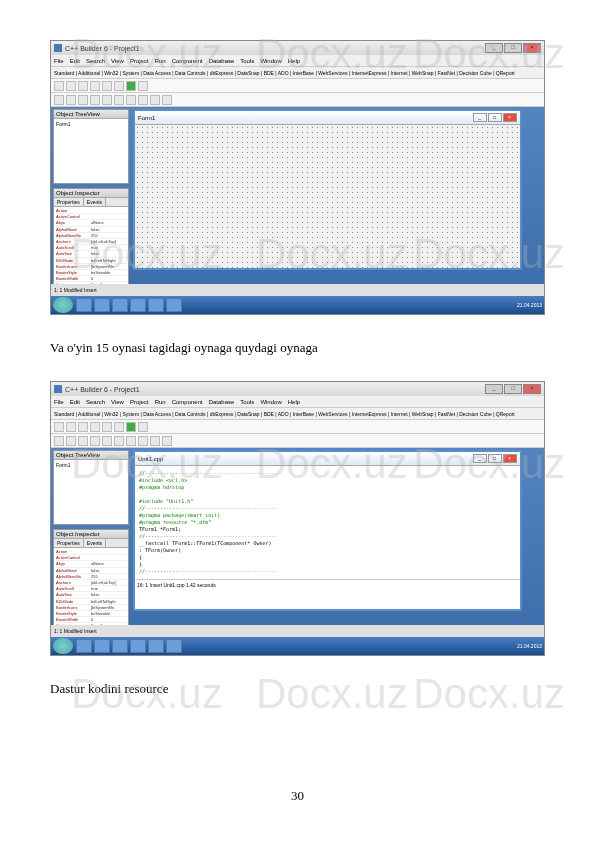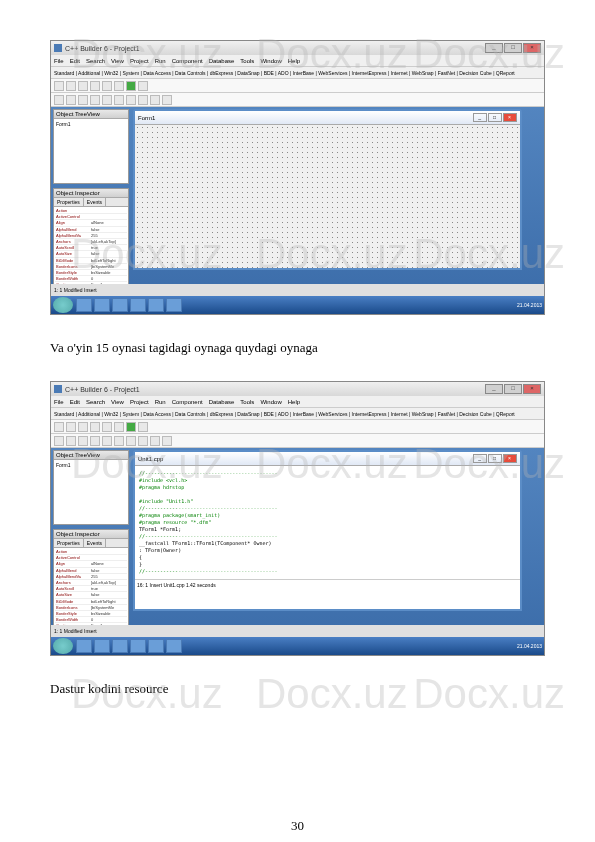--- a/index.html
+++ b/index.html
@@ -336,21 +336,21 @@
       padding: 0 3px;
     }
     
     .body-text {
       font-size: 13px;
       margin: 15px 0 25px 0;
     }
     
     .page-number {
       position: absolute;
-      bottom: 8px;
+      bottom: 38px;
       left: 50%;
       transform: translateX(-50%);
       font-size: 13px;
     }
   </style>
 </head>
 <body>
 
 <div class="watermark wm-1">Docx.uz</div>
 <div class="watermark wm-2">Docx.uz</div>

